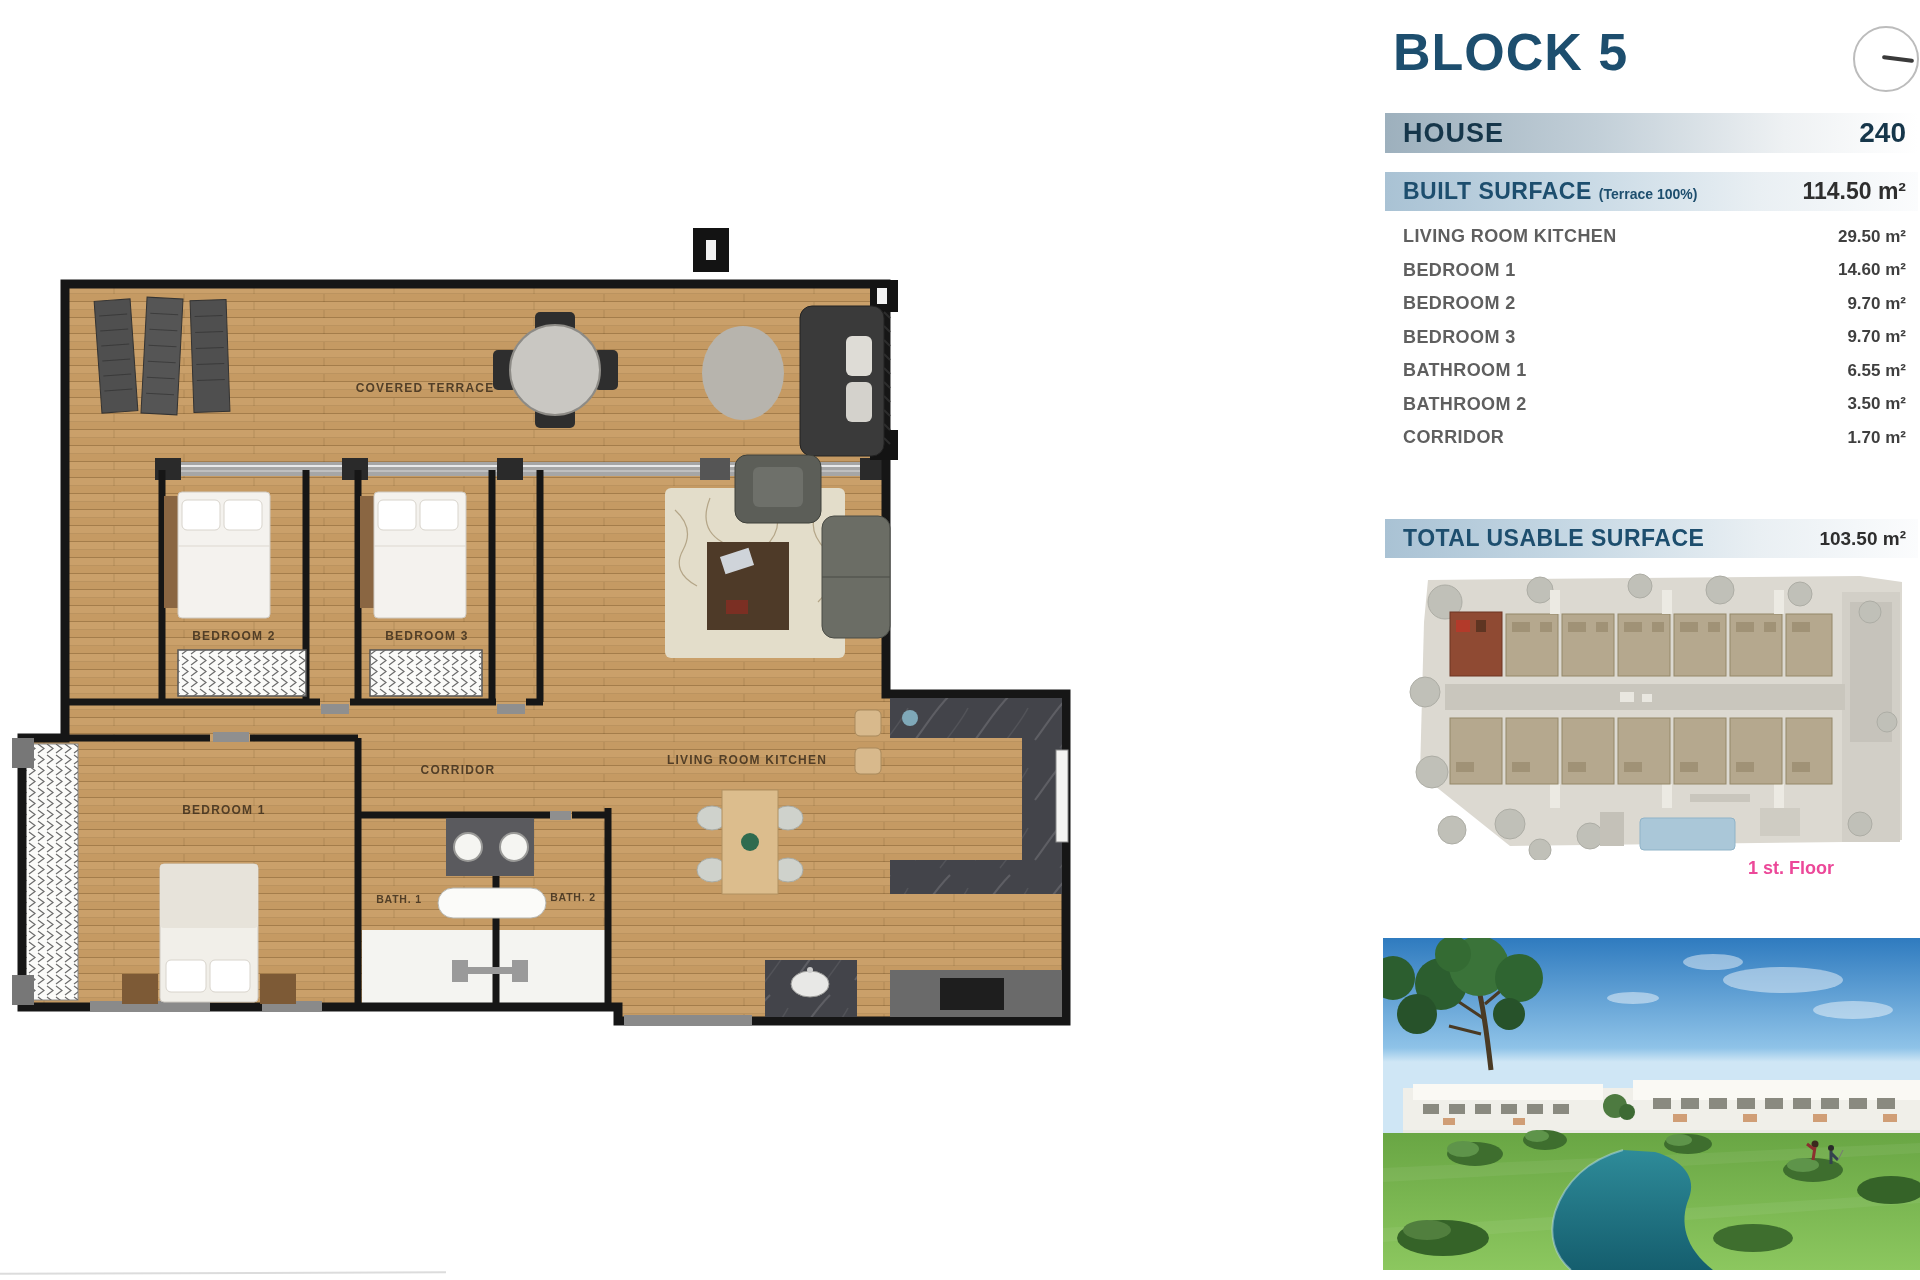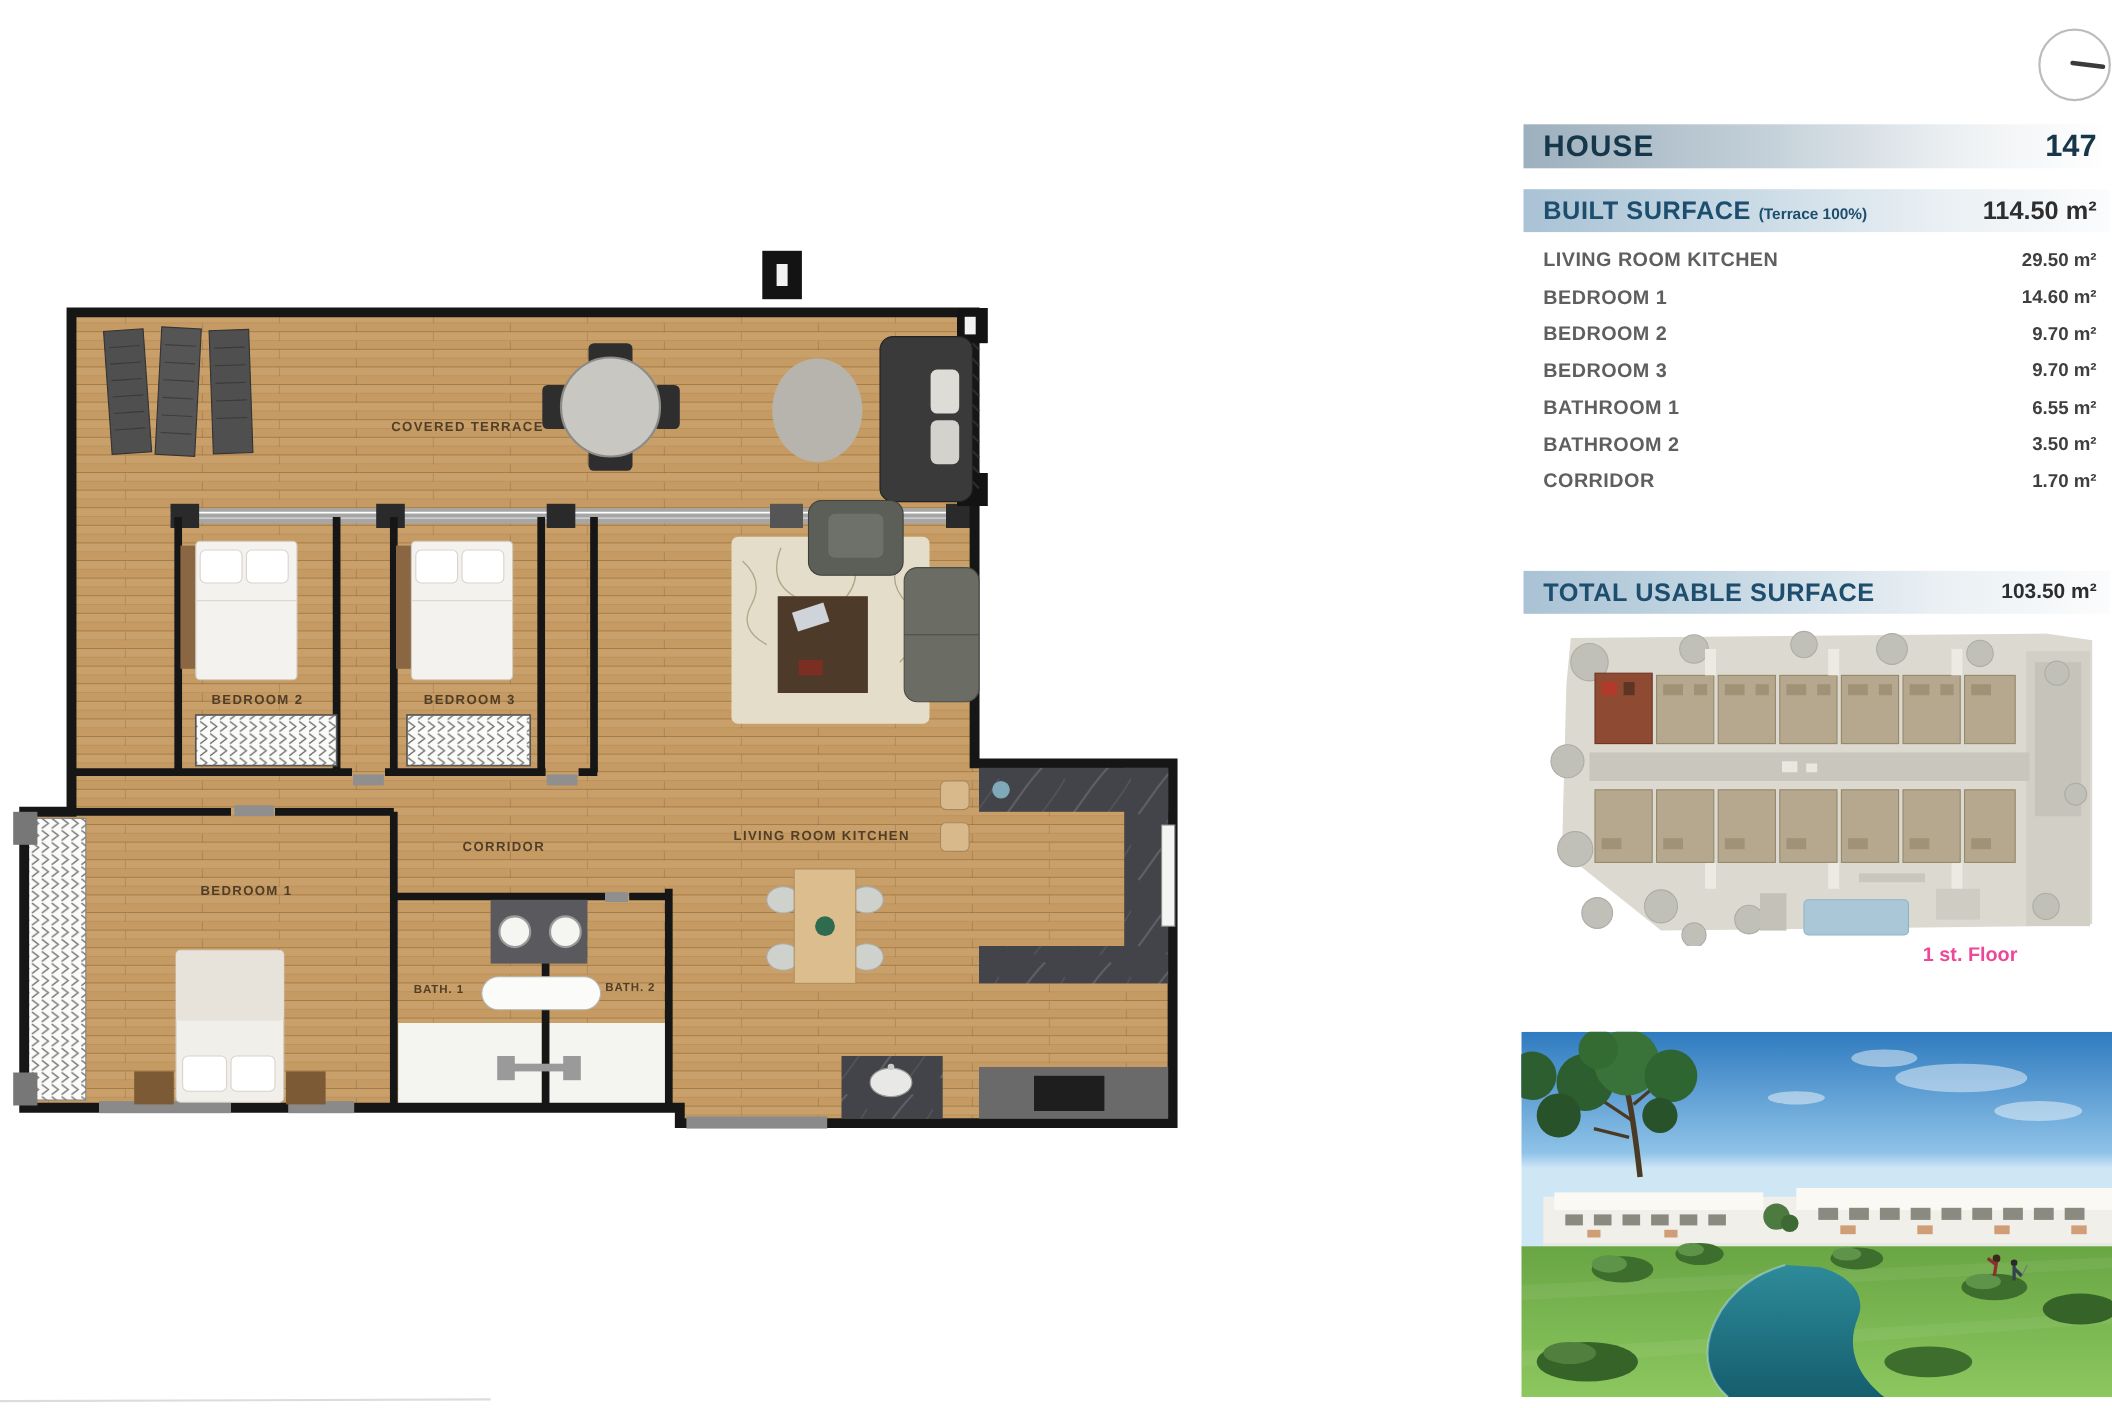--- a/index.html
+++ b/index.html
@@ -242,28 +242,29 @@
     <text class="room-label" x="737" y="494" text-anchor="middle">LIVING ROOM KITCHEN</text>
     <text class="small-label" x="389" y="633" text-anchor="middle">BATH. 1</text>
     <text class="small-label" x="563" y="631" text-anchor="middle">BATH. 2</text>
   </svg>
 
   <div id="top-pillar" class="abs">
       <div></div>
     </div>
   <div id="fold-line" class="abs"></div>
 
+  <div id="block-title" class="abs">BLOCK 5</div>
 
   <div id="compass" class="abs">
     <div class="needle"></div>
   </div>
 
   <div id="house-bar" class="abs bar">
     <span class="lbl">HOUSE</span>
-    <span class="val">147</span>
+    <span class="val">240</span>
   </div>
 
   <div id="built-bar" class="abs bar">
     <span>
       <span class="lbl">BUILT SURFACE</span><span class="note">(Terrace 100%)</span>
     </span>
     <span class="val">114.50 m²</span>
   </div>
 
   <div id="rows" class="abs">

